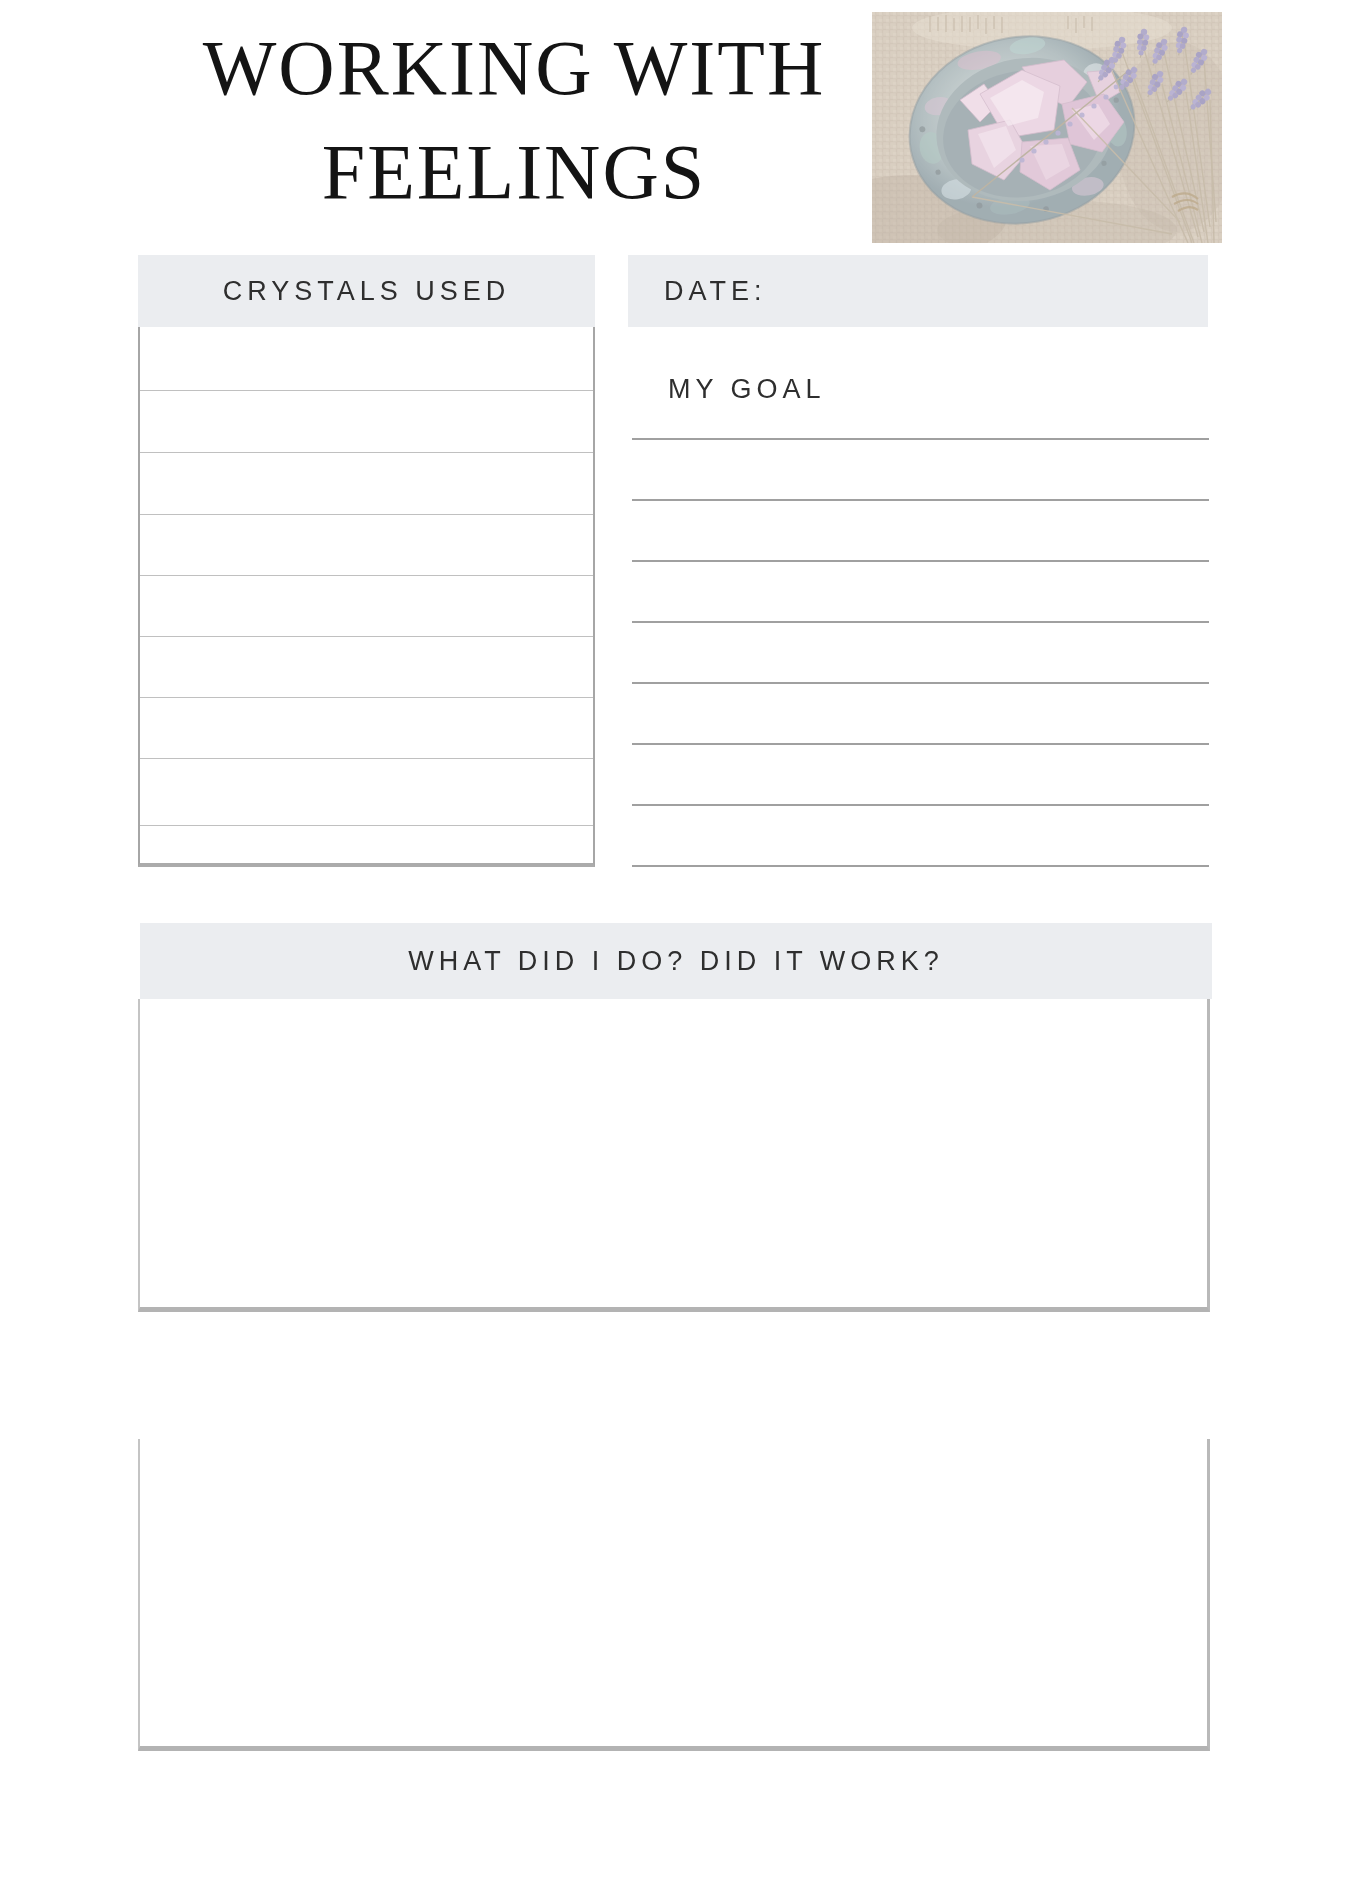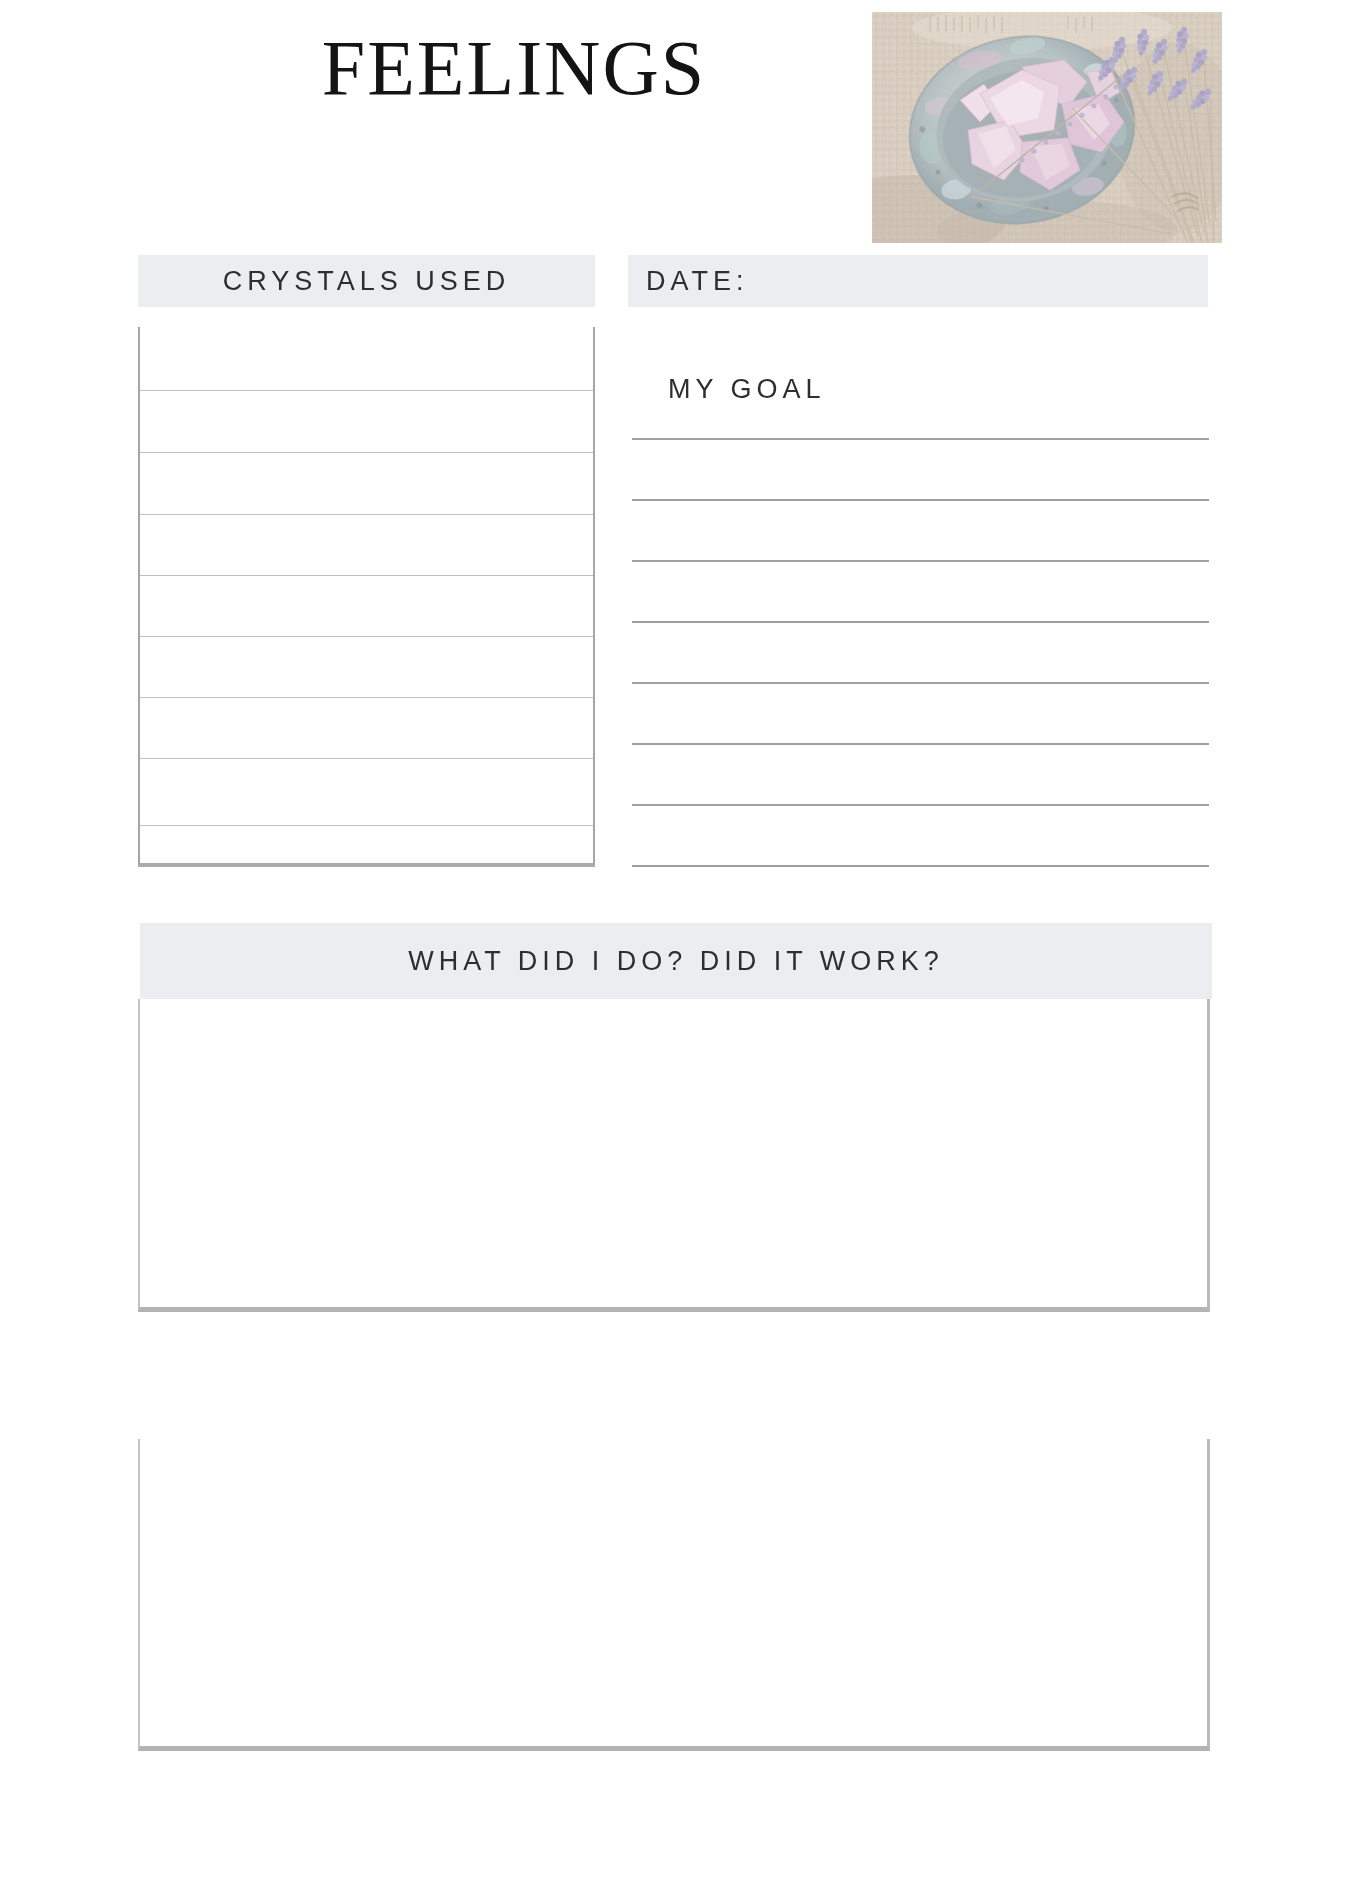--- a/index.html
+++ b/index.html
@@ -16,28 +16,28 @@
     font-size:78px;line-height:104px;font-weight:500;
     color:#141414;letter-spacing:2px;
   }
   
   .photo{
     position:absolute;left:872px;top:12px;width:350px;height:231px;
   }
   .photo svg{display:block;width:100%;height:100%;}
   
   .bar{
-    position:absolute;height:52px;background:#ebedf0;
+    position:absolute;height:72px;background:#ebedf0;
     display:flex;align-items:center;
     color:#2e2e2e;font-size:27px;font-weight:300;letter-spacing:5px;
   }
   .bar.center{justify-content:center;}
   .bar-crystals{left:138px;top:255px;width:457px;}
   .bar-date{left:628px;top:255px;width:580px;padding-left:0;}
-  .bar-date span{padding-left:18px;}
+  .bar-date span{padding-left:36px;}
   .bar-work{left:140px;top:923px;width:1072px;height:76px;}
   .bar-thoughts{left:138px;top:1363px;width:1072px;height:76px;}
   
   .crystals-table{
     position:absolute;left:138px;top:327px;width:457px;height:540px;
     border-left:2px solid #a6a6a6;border-right:2px solid #a6a6a6;
     border-bottom:4px solid #ababab;box-sizing:border-box;
   }
   .crystal-row{height:60px;border-bottom:1px solid #c0c0c0;}
   .crystal-row:nth-child(1){height:63px;}
@@ -60,20 +60,21 @@
   }
   .box-work{top:999px;height:313px;}
   .box-thoughts{top:1439px;height:312px;}
 </style>
 </head>
 <body>
 
 <div class="page">
 
   <div class="title">
+    <div>WORKING WITH</div>
     <div>FEELINGS</div>
   </div>
 
   <div class="photo">
     <svg viewBox="0 0 350 231" preserveAspectRatio="none">
       <defs>
         <pattern id="burlap" width="7" height="7" patternUnits="userSpaceOnUse">
           <rect width="7" height="7" fill="#c6b6a2"></rect>
           <path d="M0 3.5h7M3.5 0v7" stroke="#b3a08a" stroke-width="1.4" opacity=".55"></path>
           <rect width="3.5" height="3.5" fill="#d0c1ae" opacity=".5"></rect>

